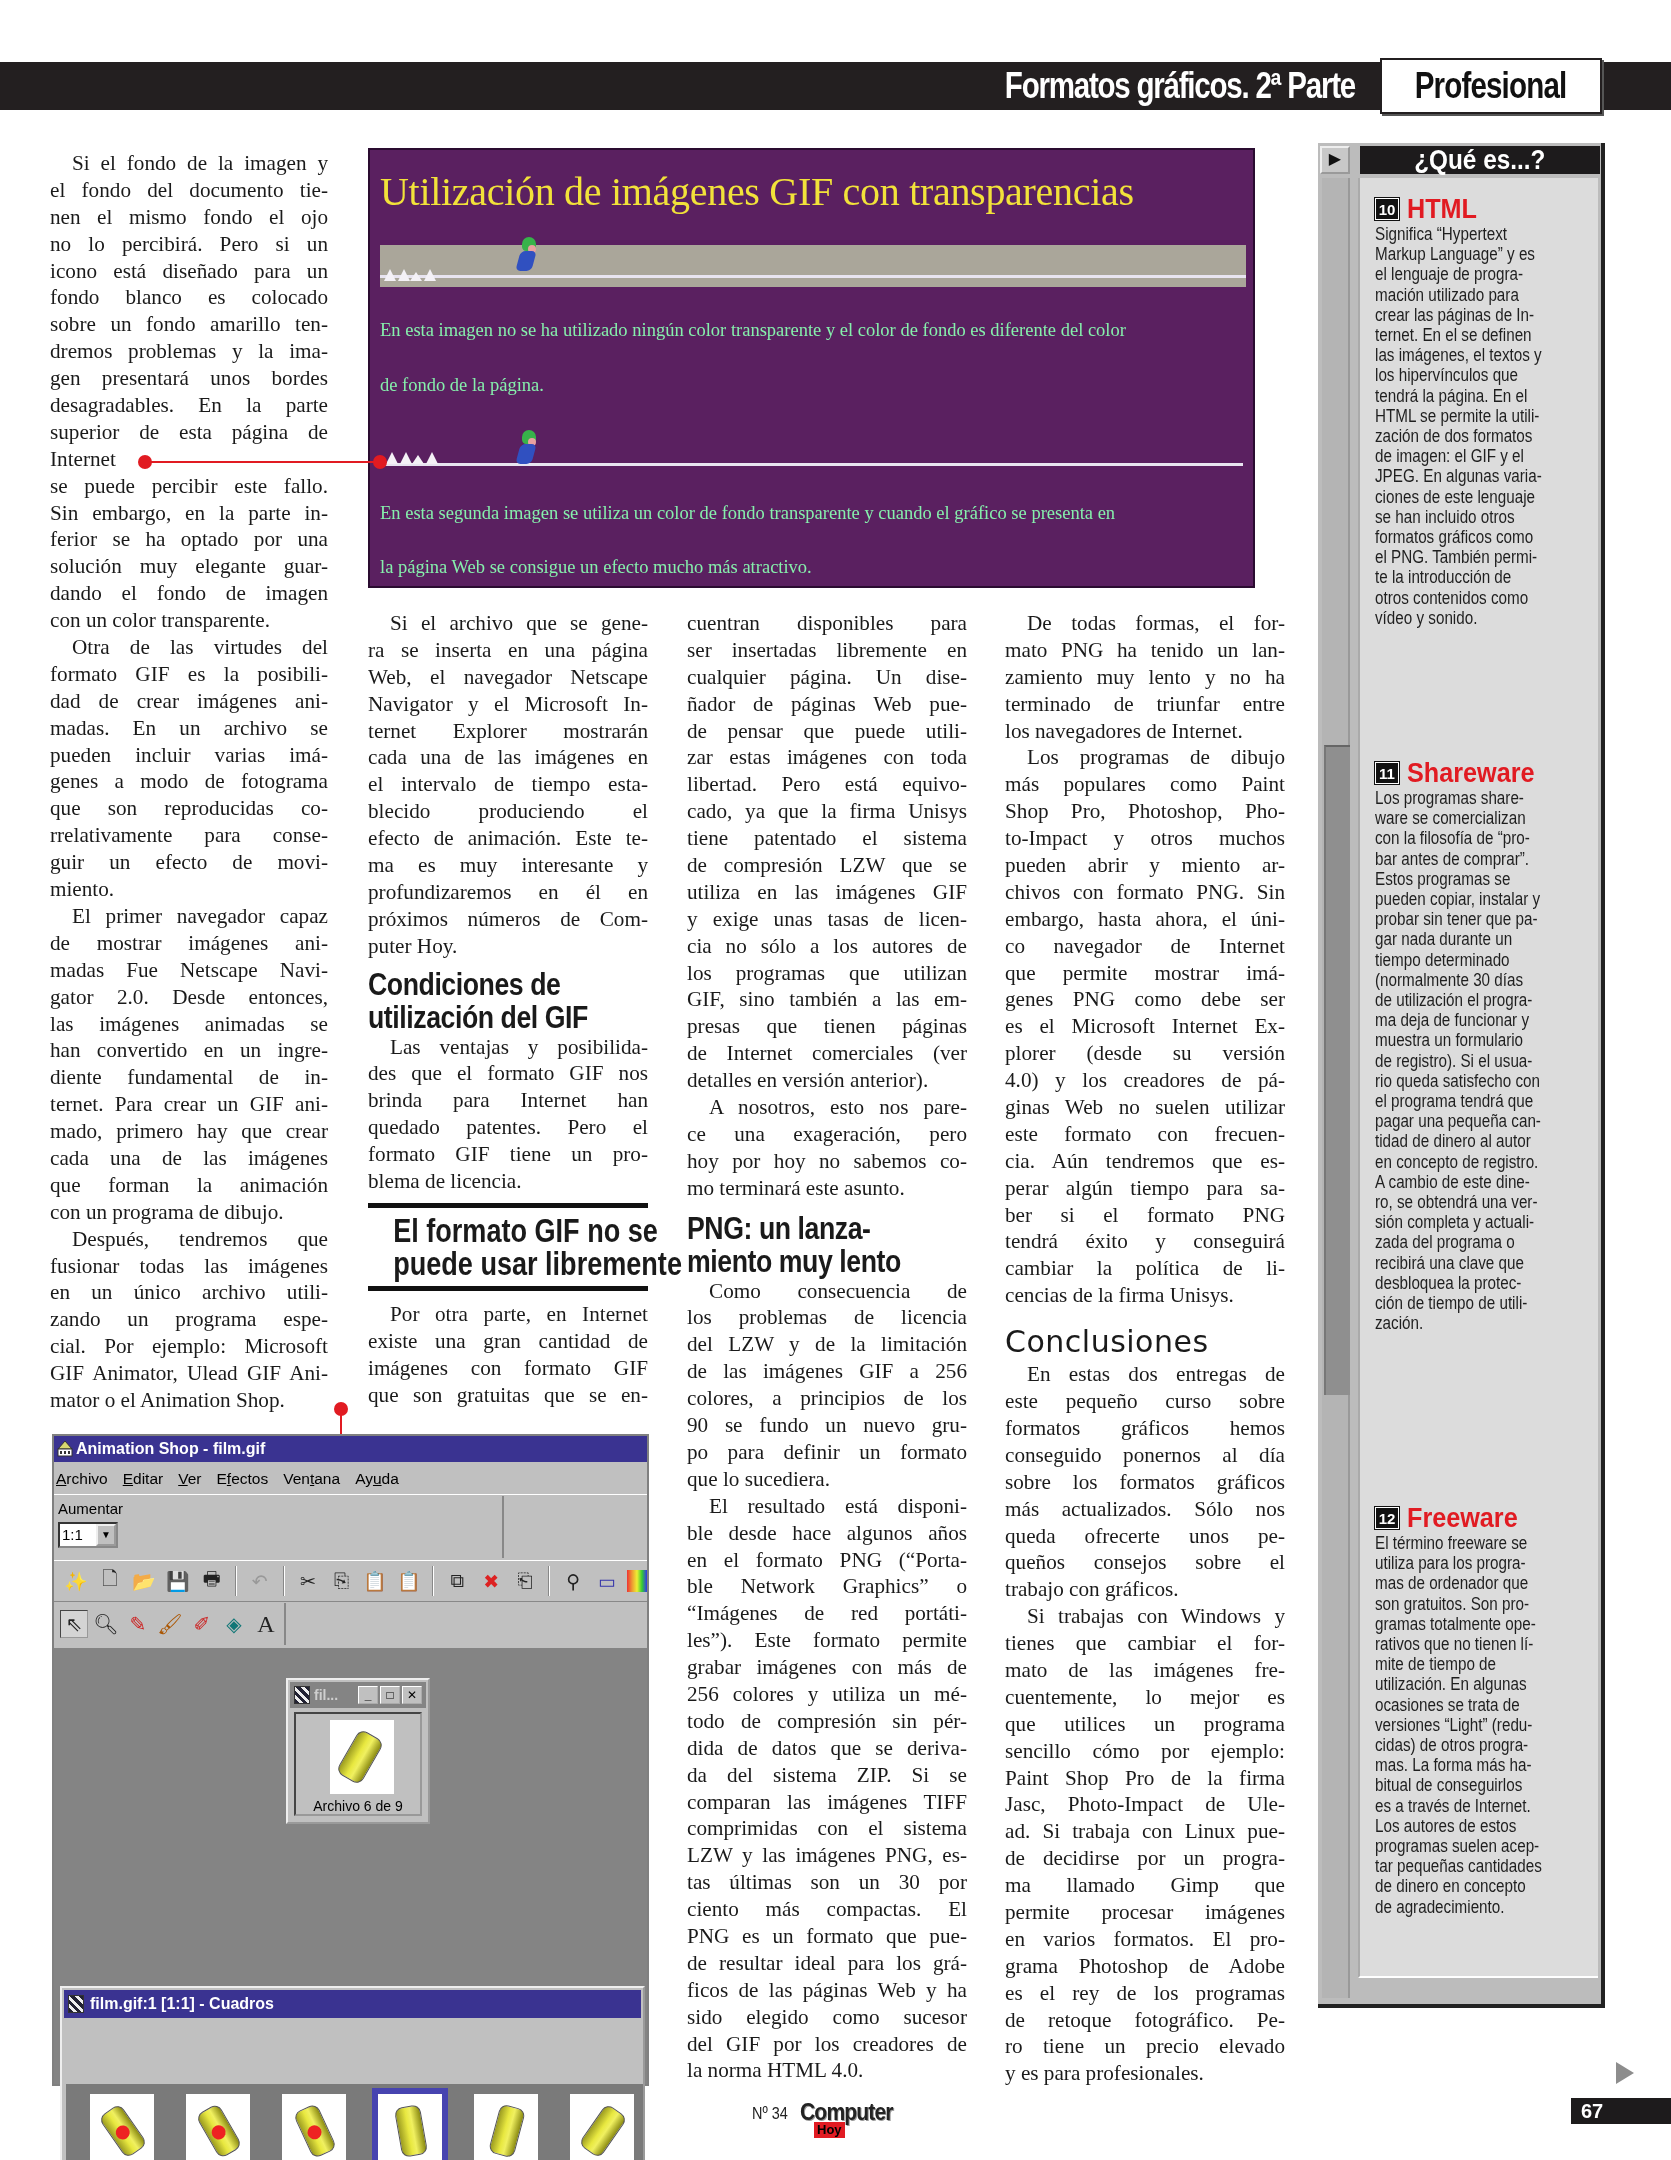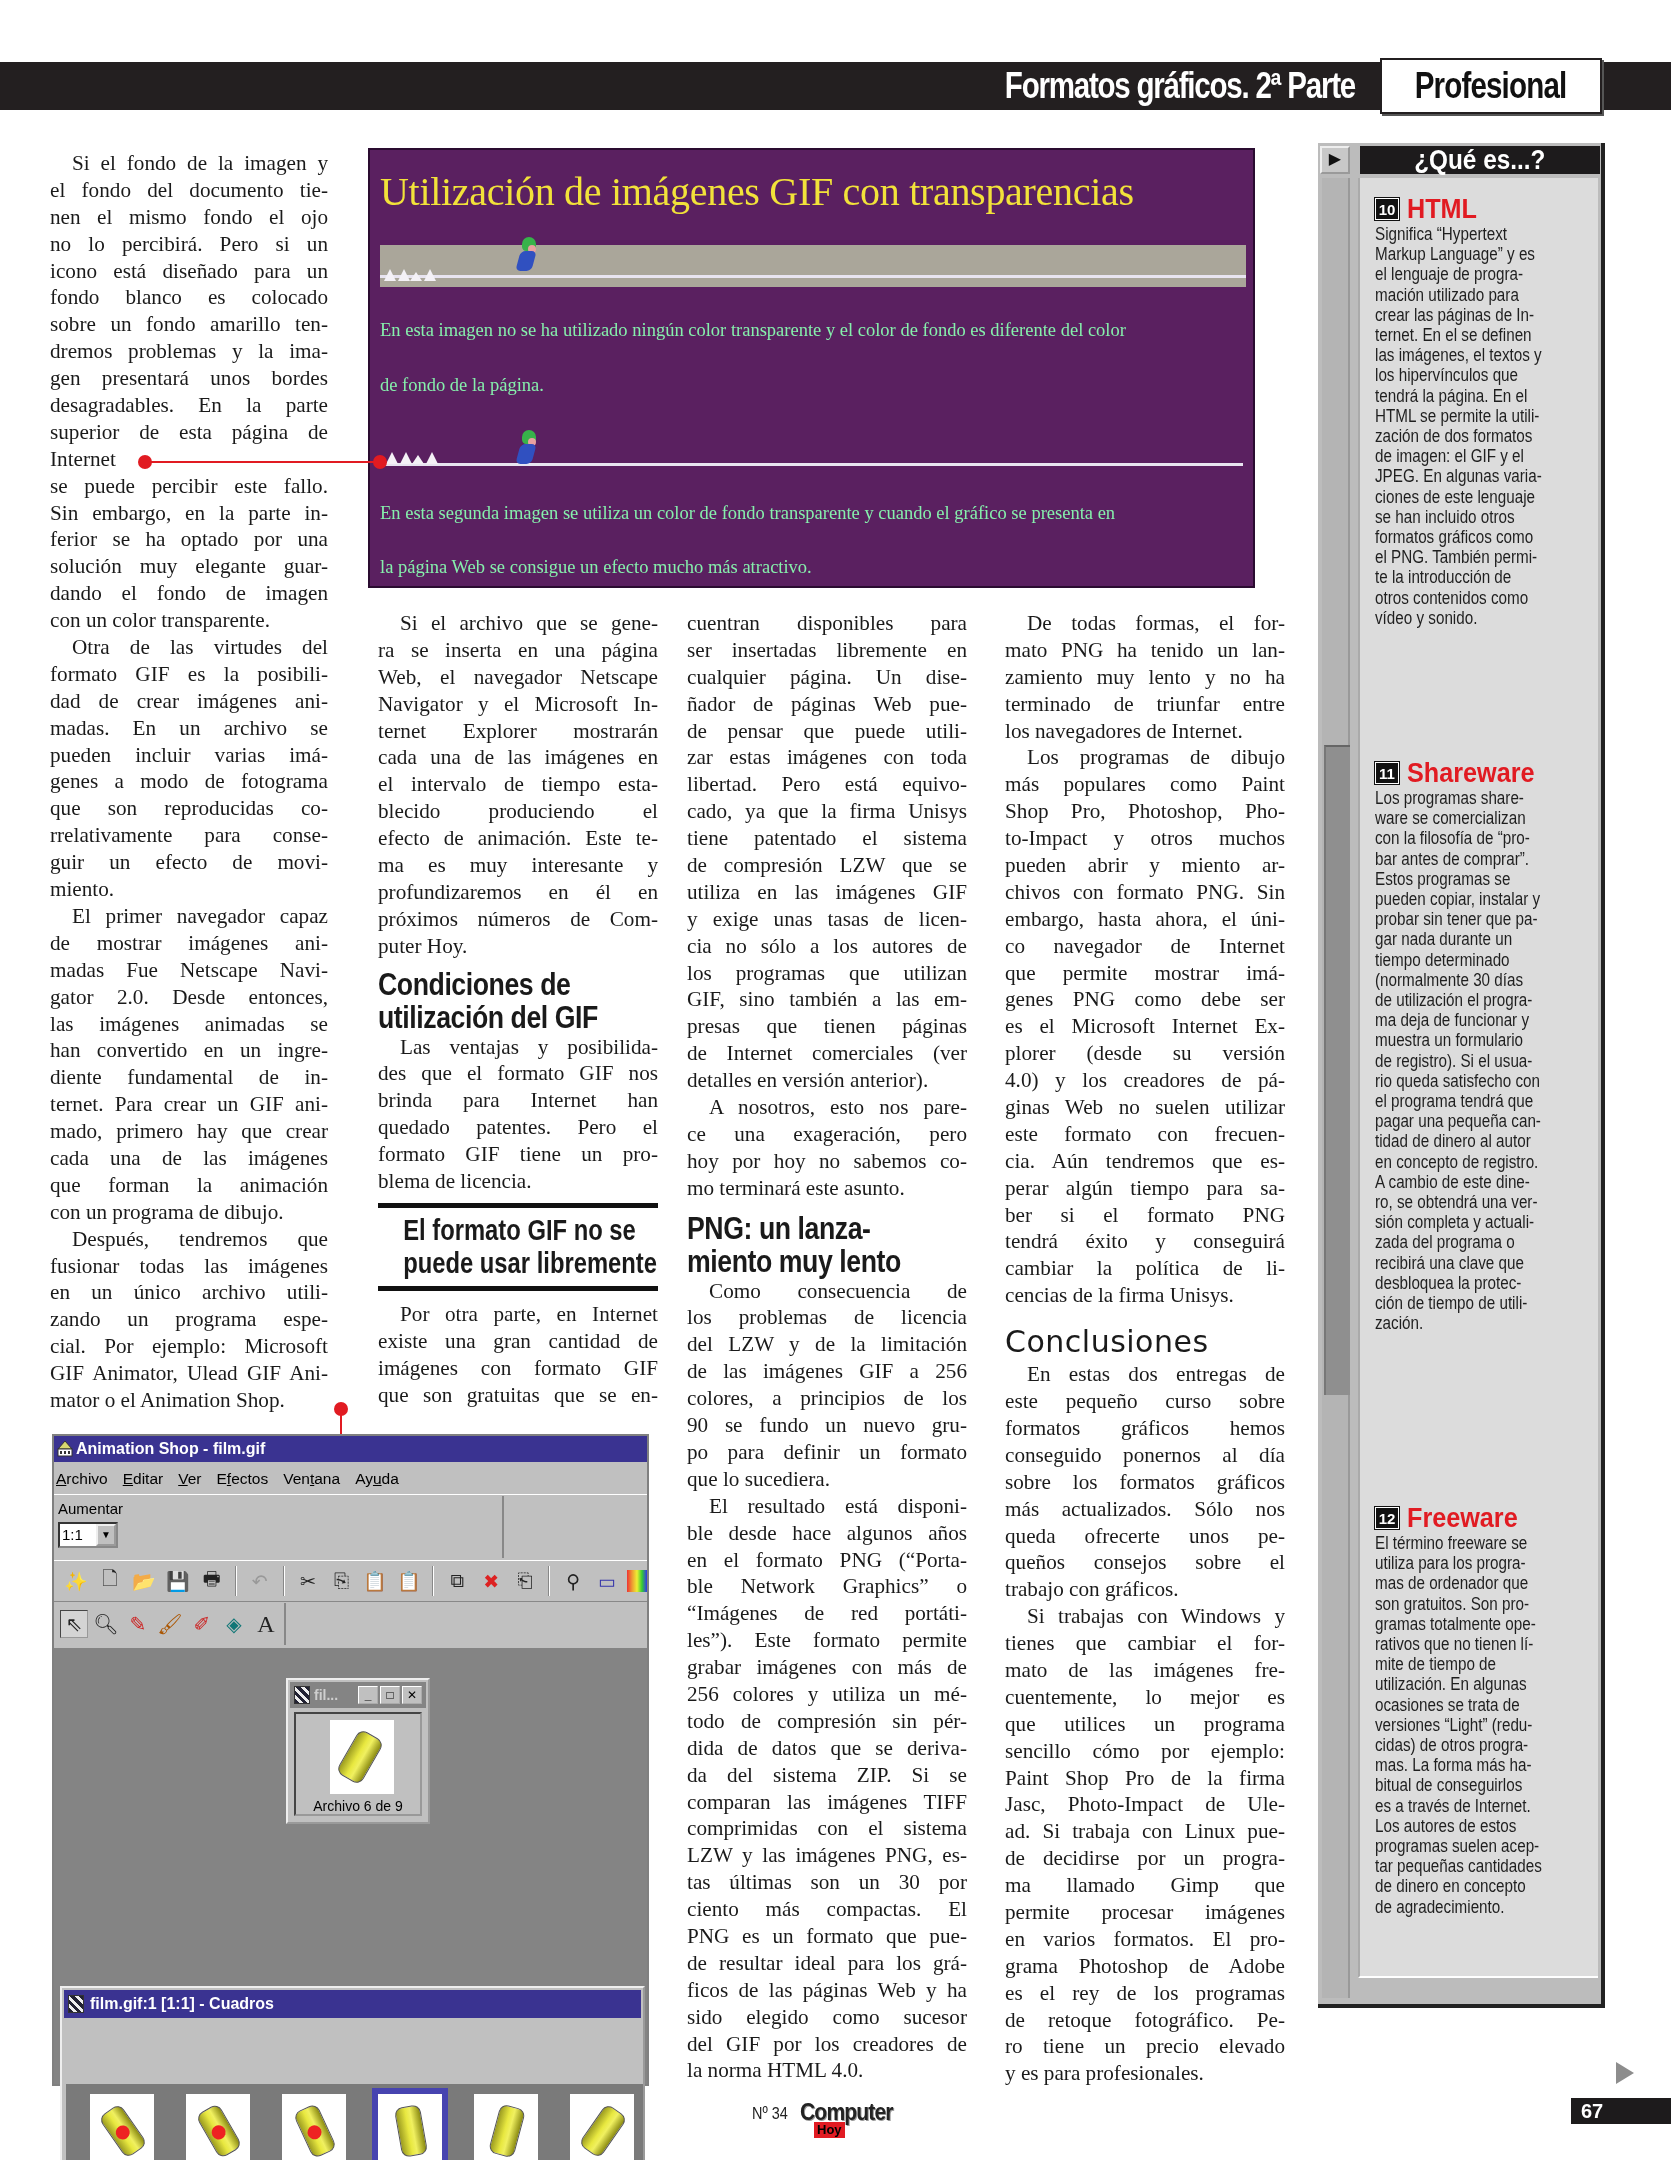--- a/index.html
+++ b/index.html
@@ -11,28 +11,28 @@
   .header-tag { position: absolute; left: 1380px; top: 58px; width: 222px; height: 56px; background: #fff; border: 2px solid #231f20; box-shadow: 2px 2px 0 #555; display: flex; align-items: center; justify-content: center; font-family: "Liberation Sans", "DejaVu Sans", sans-serif; font-weight: bold; font-size: 36px; color: #111; }
   .header-tag span { display: inline-block; transform: scaleX(0.82); letter-spacing: -1px; }
 
   
   .col { position: absolute; font-size: 21.2px; line-height: 26.9px; text-align: justify; }
   .col .ln { display: block; white-space: nowrap; text-align-last: justify; height: 26.9px; overflow: visible; }
   .col .ln.last { text-align-last: left; }
   .col .ln.indent { padding-left: 22px; }
   .col .ln.short { text-align-last: left; }
   .col1 { left: 50px; top: 150px; width: 278px; }
-  .col2 { left: 378px; top: 610px; width: 280px; }
+  .col2 { left: 368px; top: 610px; width: 280px; }
   .col3 { left: 687px; top: 610px; width: 280px; }
   .col4 { left: 1005px; top: 610px; width: 280px; }
 
   .subhead { font-family: "Liberation Sans", "DejaVu Sans", sans-serif; font-weight: bold; font-size: 31px; line-height: 33px; letter-spacing: -0.5px; transform: scaleX(0.86); transform-origin: left top; white-space: nowrap; display: block; }
   .subhead-wide { font-family: "DejaVu Sans", sans-serif; font-weight: normal; font-size: 30px; line-height: 38px; letter-spacing: 0.5px; display:block; }
 
-  .boxed-head { display: block; border-top: 5px solid #111; border-bottom: 5px solid #111; margin: 8px 0 10px 0; padding: 6px 0 6px; text-align: center; font-family: "Liberation Sans", "DejaVu Sans", sans-serif; font-weight: bold; font-size: 29px; line-height: 33px; }
+  .boxed-head { display: block; border-top: 5px solid #111; border-bottom: 5px solid #111; margin: 8px 0 10px 0; padding: 6px 0 6px; text-align: center; font-family: "Liberation Sans", "DejaVu Sans", sans-serif; font-weight: bold; font-size: 33px; line-height: 33px; }
   .boxed-head span { display: block; transform: scaleX(0.82); white-space: nowrap; }
 
   
   .web-shot { position: absolute; left: 368px; top: 148px; width: 887px; height: 440px; background: #5a2060; border: 2px solid #2a0c30; }
   .web-title { position: absolute; left: 10px; top: 18px; font-size: 40px; color: #f2e23a; font-family: "Liberation Serif", "DejaVu Serif", serif; white-space: nowrap; letter-spacing: -0.3px; }
   .gray-strip { position: absolute; left: 10px; top: 95px; width: 866px; height: 42px; background: #aaa69a; }
   .strip-line { position: absolute; left: 0; right: 0; height: 3px; background: #e8e4f0; }
   .web-text { position: absolute; left: 10px; font-size: 18.5px; color: #86efac; white-space: nowrap; font-family: "Liberation Serif", "DejaVu Serif", serif; }
   .lemming { position: absolute; width: 22px; height: 38px; }
   .lemming .hair { position:absolute; left:6px; top:0; width:14px; height:14px; background:#37b24a; border-radius:50% 50% 30% 30%; }

